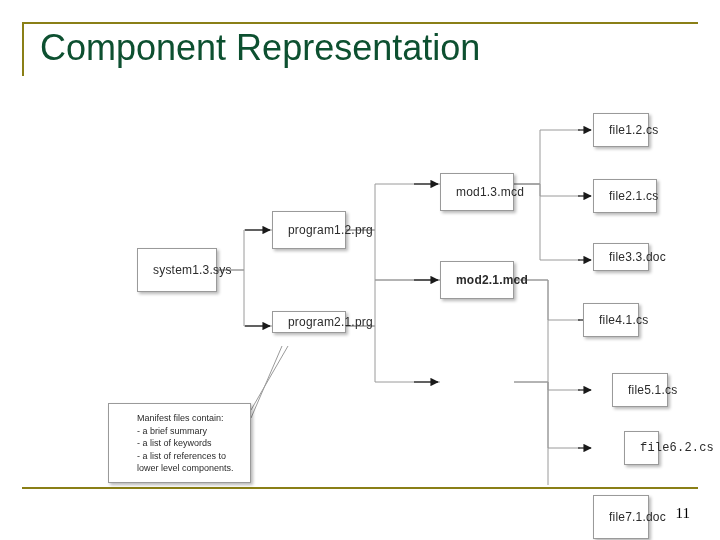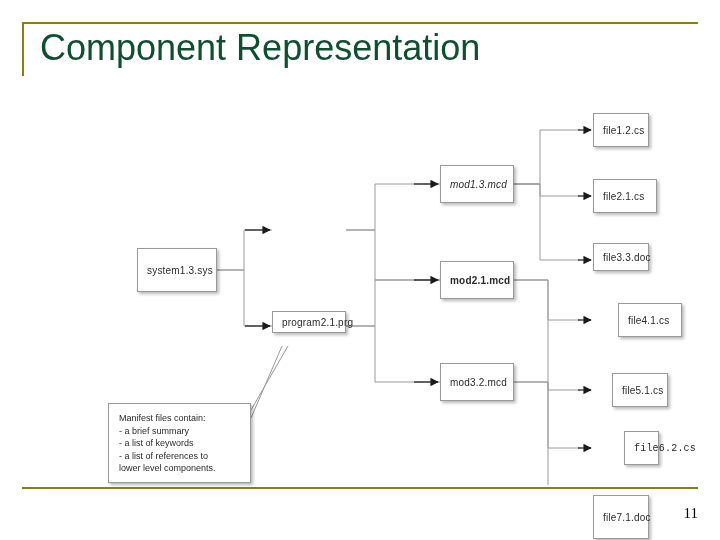--- a/index.html
+++ b/index.html
@@ -49,21 +49,21 @@
     font-family: Liberation Sans, sans-serif;
     font-size: 36px;
     line-height: 44px;
     color: #0d5030;
     white-space: nowrap;
   }
 
   
   .page-number {
     position: absolute;
-    right: 22px;
+    right: 30px;
     top: 505px;
     font-family: "Liberation Serif", serif;
     font-size: 15px;
     color: #000000;
   }
 
   
   #diagram {
     position: absolute;
     left: 0;
@@ -76,33 +76,33 @@
   }
 
   .node-box {
     position: absolute;
     box-sizing: border-box;
     border: 1px solid #9a9a9a;
     background: #ffffff;
     box-shadow: 2px 2px 3px rgba(0,0,0,0.28);
     display: flex;
     align-items: center;
-    padding-left: 9px;
-    font-size: 10px;
+    padding-left: 15px;
+    font-size: 12px;
     color: #2b2b2b;
     letter-spacing: 0.2px;
   }
 
   .manifest-box {
     position: absolute;
     box-sizing: border-box;
     border: 1px solid #9a9a9a;
     background: #ffffff;
     box-shadow: 2px 2px 3px rgba(0,0,0,0.28);
-    padding: 8px 8px 6px 10px;
+    padding: 8px 8px 6px 28px;
     font-size: 9px;
     line-height: 12.5px;
     color: #2b2b2b;
   }
   .manifest-line { white-space: nowrap; }
 </style>
 </head>
 <body>
 
 <div class="rule-top"></div>
@@ -156,42 +156,42 @@
 
     <g stroke="#9a9a9a" stroke-width="1" fill="none">
       <path d="M 251 355 L 288 291"></path>
       <path d="M 251 363 L 282 291"></path>
     </g>
   </svg>
 
   <div class="node-box" style="left:137px;top:193px;width:80px;height:44px;">
       <span>system1.3.sys</span>
     </div>
+  <div class="node-box" style="left:272px;top:156px;width:74px;height:38px;">
+      <span>program1.2.prg</span>
+    </div>
   <div class="node-box" style="left:272px;top:256px;width:74px;height:22px;">
       <span>program2.1.prg</span>
     </div>
-  <div class="node-box" style="left:440px;top:110px;width:74px;height:38px;font-style:italic;">
+  <div class="node-box" style="left:440px;top:118px;width:74px;height:38px;">
       <span>mod1.3.mcd</span>
     </div>
   <div class="node-box" style="left:440px;top:206px;width:74px;height:38px;font-weight:bold;">
       <span>mod2.1.mcd</span>
     </div>
-  <div class="node-box" style="left:440px;top:308px;width:74px;height:38px;">
-      <span>mod3.2.mcd</span>
-    </div>
   <div class="node-box" style="left:593px;top:58px;width:56px;height:34px;">
       <span>file1.2.cs</span>
     </div>
   <div class="node-box" style="left:593px;top:124px;width:64px;height:34px;">
       <span>file2.1.cs</span>
     </div>
   <div class="node-box" style="left:593px;top:188px;width:56px;height:28px;">
       <span>file3.3.doc</span>
     </div>
-  <div class="node-box" style="left:618px;top:248px;width:64px;height:34px;">
+  <div class="node-box" style="left:583px;top:248px;width:56px;height:34px;">
       <span>file4.1.cs</span>
     </div>
   <div class="node-box" style="left:612px;top:318px;width:56px;height:34px;">
       <span>file5.1.cs</span>
     </div>
   <div class="node-box" style="left:624px;top:376px;width:35px;height:34px;font-family:Liberation Mono, monospace;">
       <span>file6.2.cs</span>
     </div>
   <div class="node-box" style="left:593px;top:440px;width:56px;height:44px;">
       <span>file7.1.doc</span>

